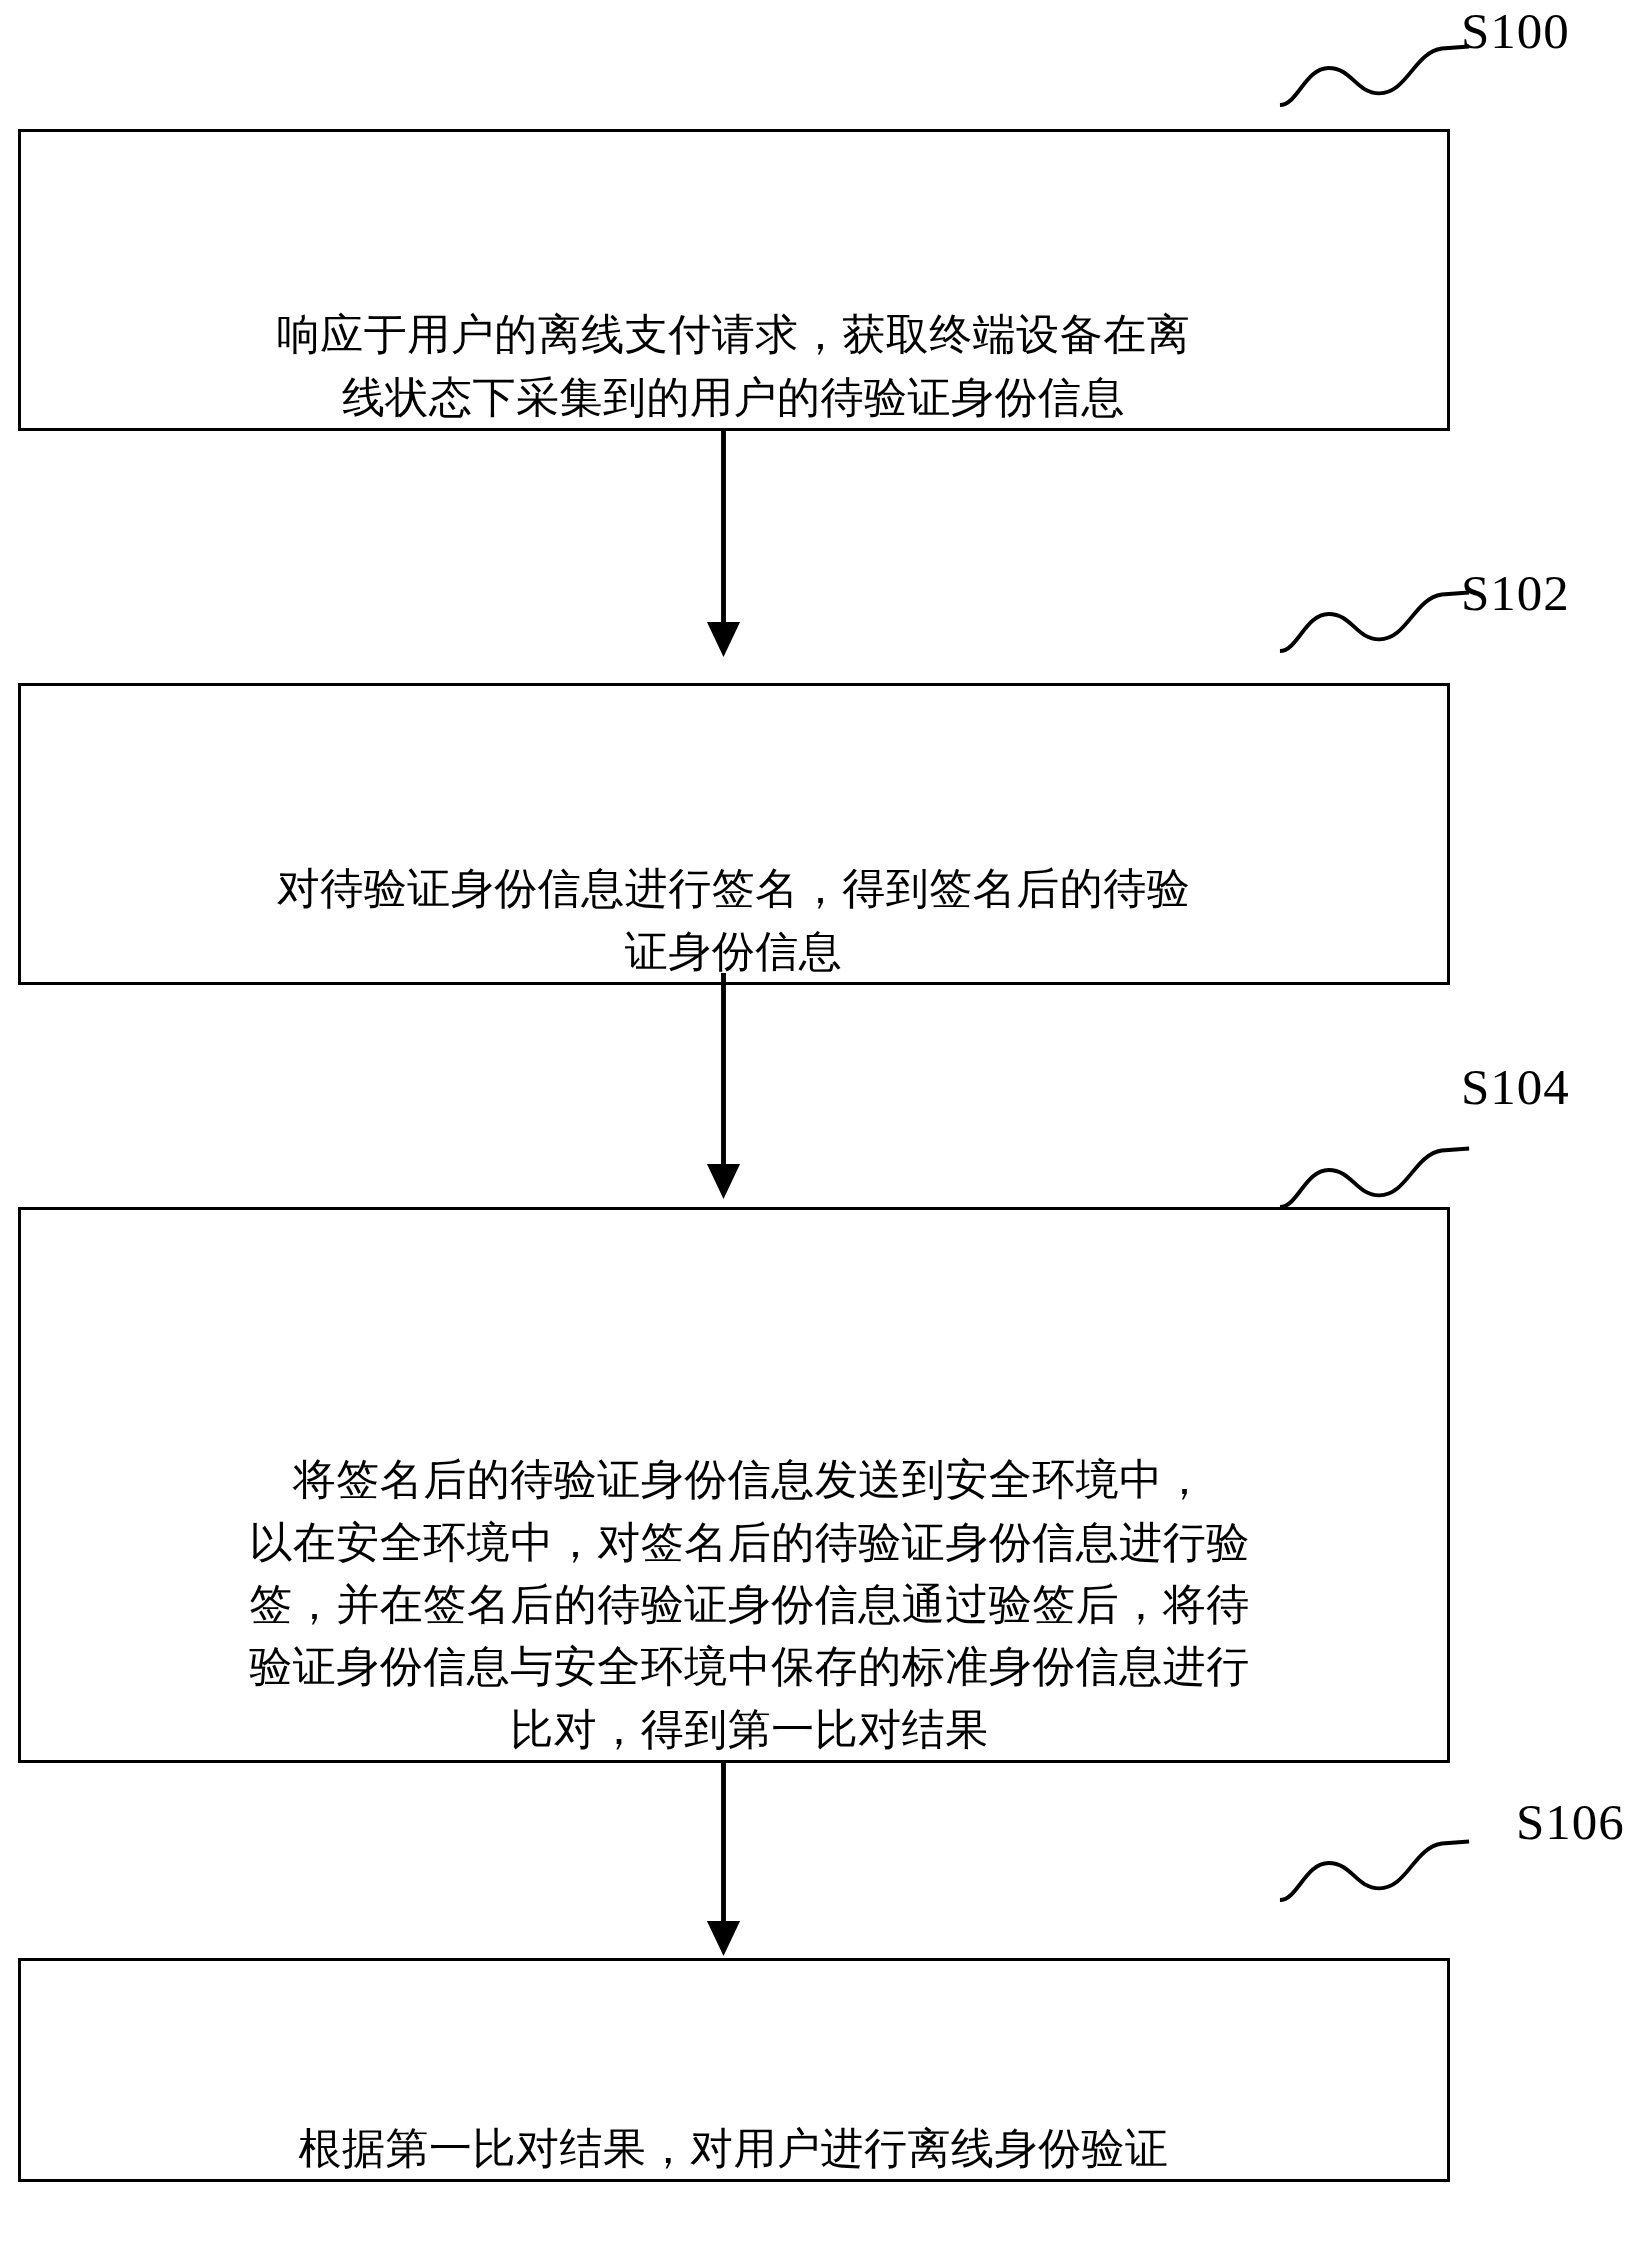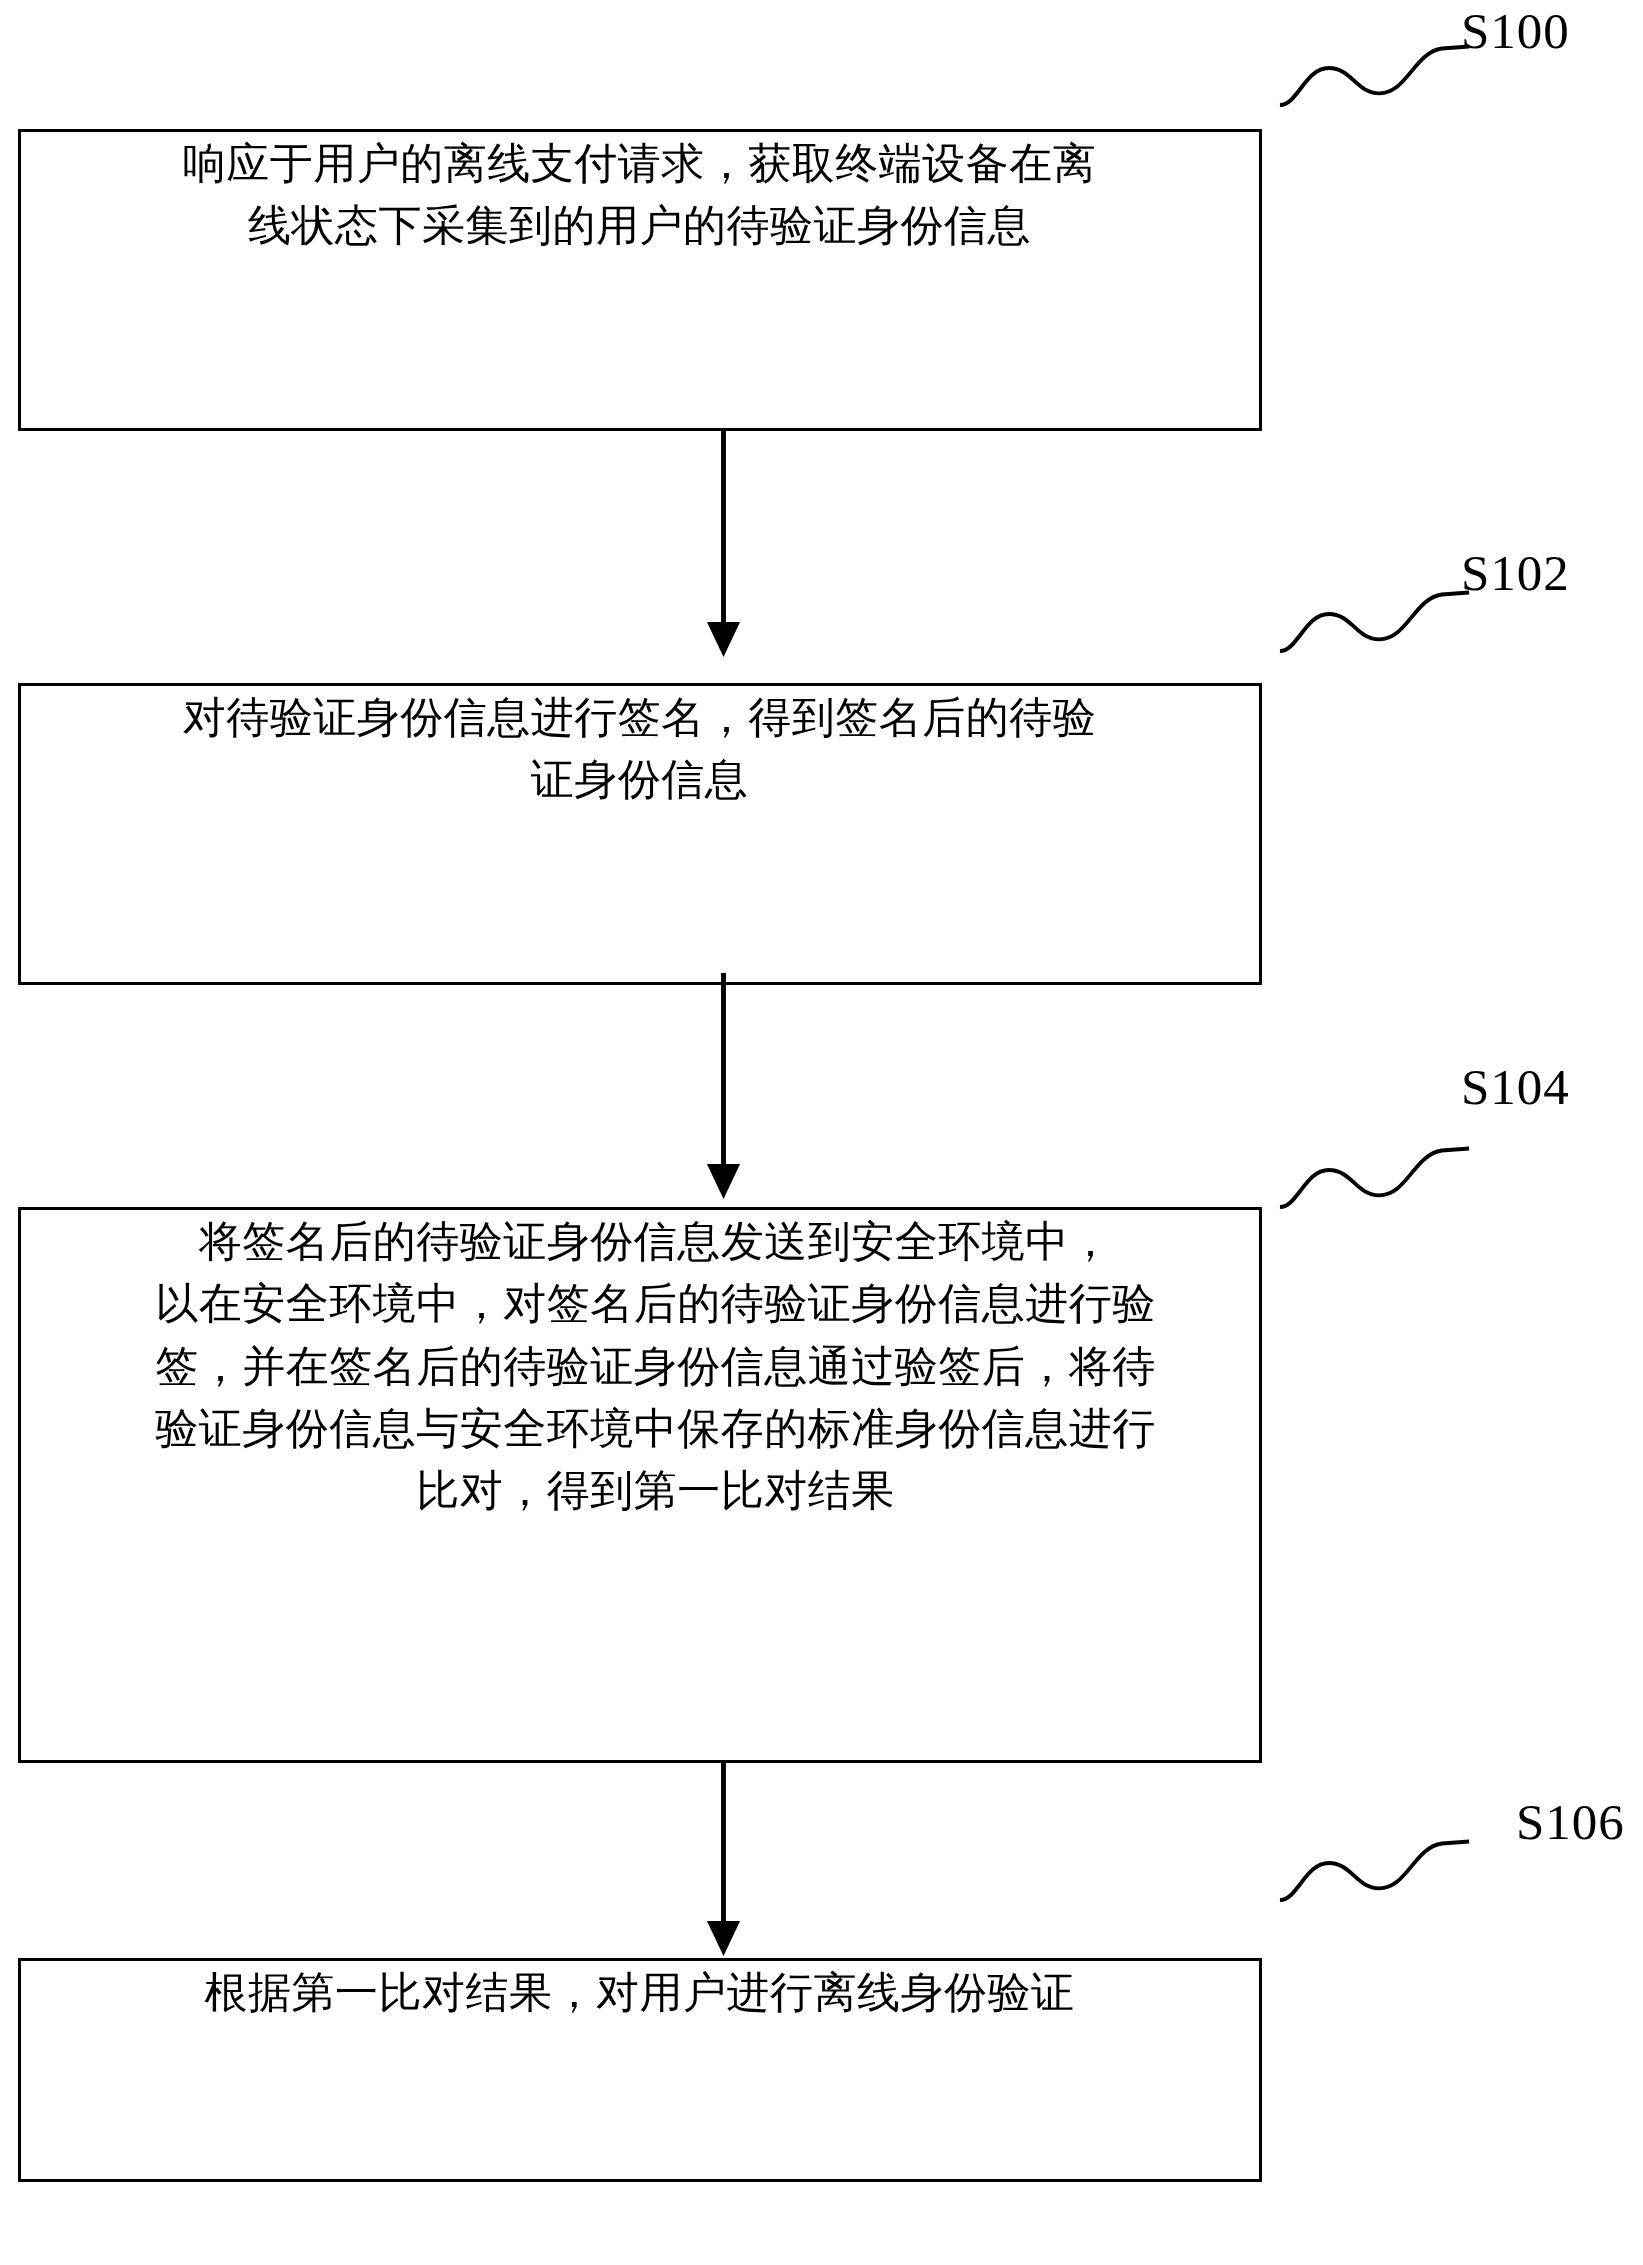--- a/index.html
+++ b/index.html
@@ -21,26 +21,26 @@
     height: 2266px;
   }
   .step-group {
     position: absolute;
     left: 0;
     width: 1643px;
   }
   .box {
     position: absolute;
     left: 17.6px;
-    width: 1244px;
+    width: 1432px;
     box-sizing: border-box;
     border: 3.9px solid #000000;
     background: #ffffff;
     display: flex;
-    align-items: flex-start;
+    align-items: flex-end;
     justify-content: center;
   }
   .box-text {
     font-size: 43px;
     line-height: 1.45;
     text-align: center;
     padding: 0 47px;
     letter-spacing: 0.5px;
     white-space: pre-line;
     font-family: "Liberation Sans", sans-serif;
@@ -76,21 +76,21 @@
       <div class="box-text">响应于用户的离线支付请求，获取终端设备在离
 线状态下采集到的用户的待验证身份信息</div>
     </div>
     <svg class="arrow" style="top: 431px; left: 694px;" width="59" height="229" viewBox="0 0 60 235">
       <line x1="30" y1="0" x2="30" y2="206" stroke="#000000" stroke-width="5"></line>
       <polygon points="30,232 13,196 47,196" fill="#000000"></polygon>
     </svg>
   </div>
 
   <div class="step-group">
-    <div class="label" style="top: 544px; left: 1461px; font-family: Liberation Serif, serif;">S102</div>
+    <div class="label" style="top: 564px; left: 1461px; font-family: Liberation Serif, serif;">S102</div>
     <svg class="curl" style="top: 575px; left: 1278px;" width="195" height="78" viewBox="0 0 200 80">
       <path d="M2 78 C 20 78, 28 40, 52 40 C 76 40, 80 66, 104 66 C 132 66, 140 24, 168 20 L 196 18" fill="none" stroke="#000000" stroke-width="4"></path>
     </svg>
     <div class="box" style="top: 683px; height: 302px;">
       <div class="box-text">对待验证身份信息进行签名，得到签名后的待验
 证身份信息</div>
     </div>
     <svg class="arrow" style="top: 973px; left: 694px;" width="59" height="229" viewBox="0 0 60 235">
       <line x1="30" y1="0" x2="30" y2="206" stroke="#000000" stroke-width="5"></line>
       <polygon points="30,232 13,196 47,196" fill="#000000"></polygon>

